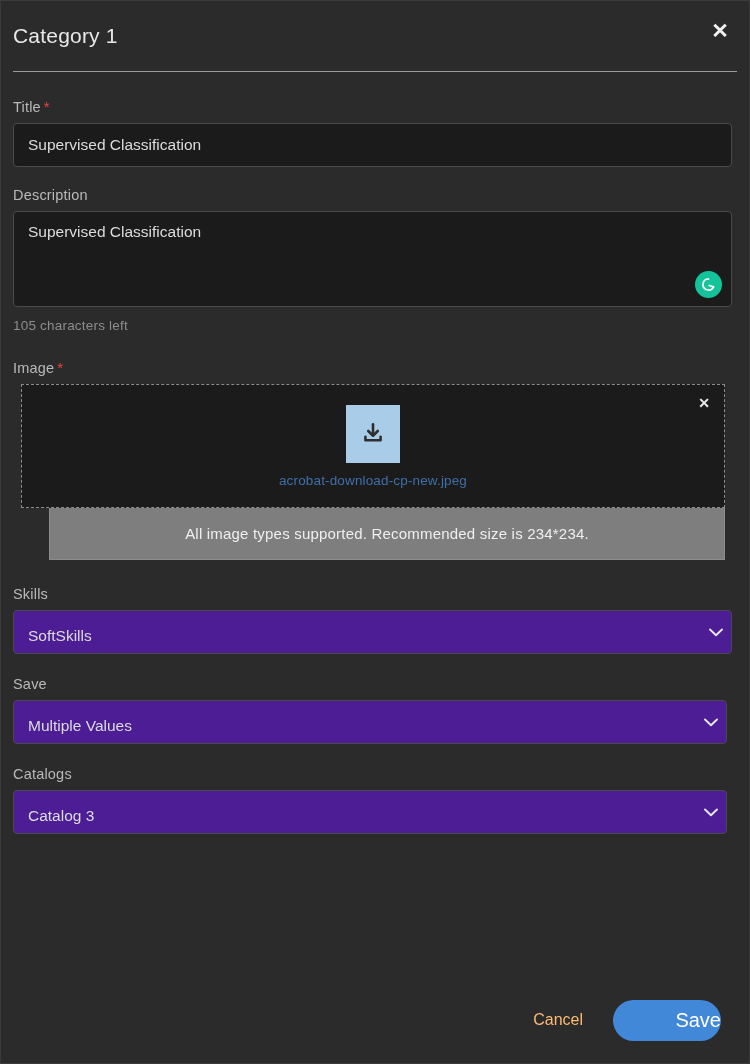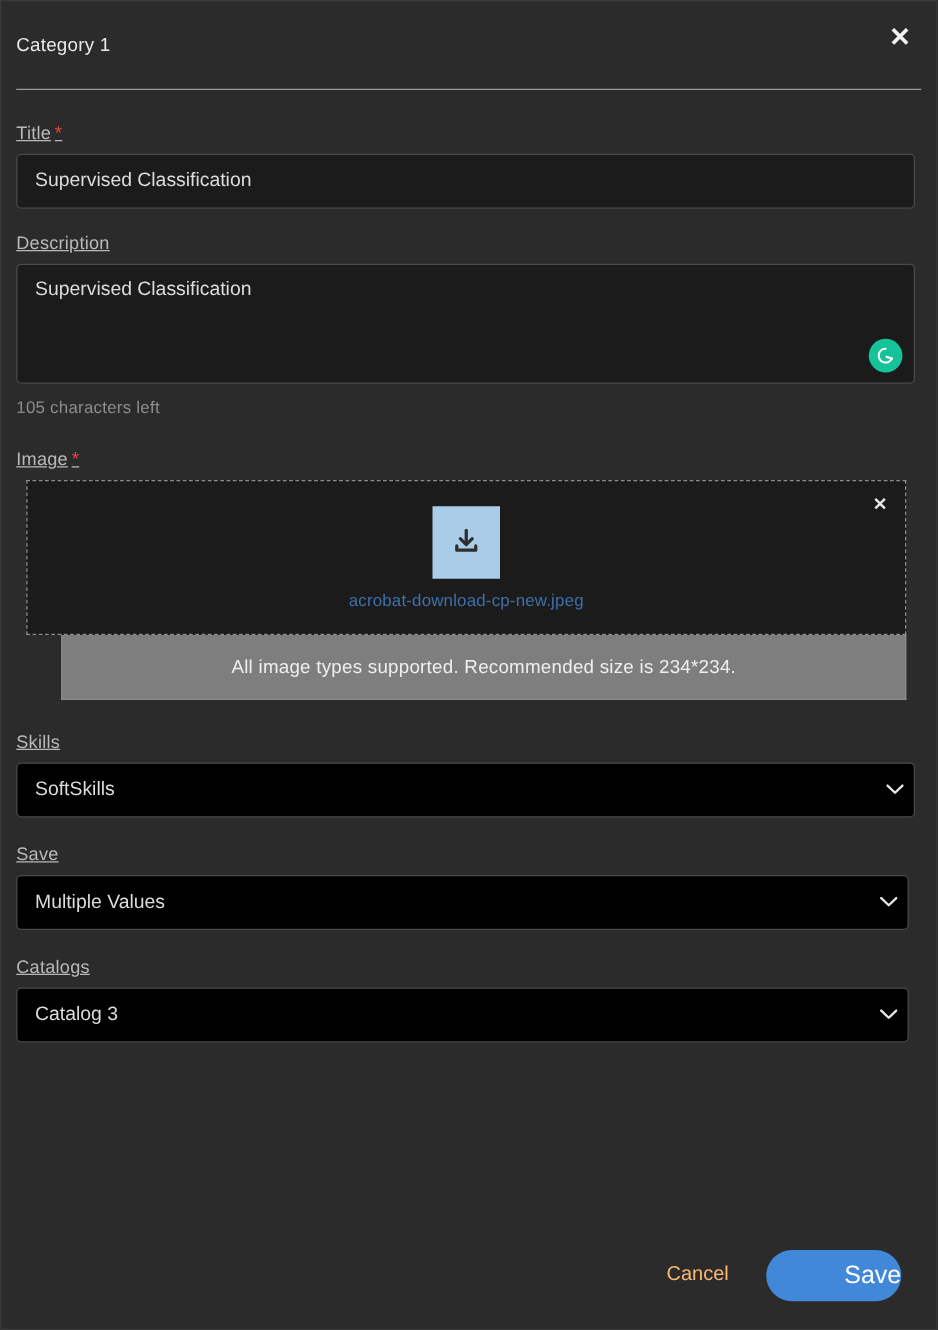--- a/index.html
+++ b/index.html
@@ -25,21 +25,21 @@
   
   .dialog-header {
     position: relative;
     height: 70px;
     flex: 0 0 auto;
     display: flex;
     align-items: center;
     padding: 0 12px 0 12px;
   }
   .dialog-title {
-    font-size: 15px;
+    font-size: 21px;
     font-weight: 400;
     color: #e8e8e8;
     letter-spacing: .2px;
   }
   .close-btn {
     position: absolute;
     right: 14px;
     top: 14px;
     width: 30px;
     height: 30px;
@@ -70,21 +70,20 @@
   }
 
   .field { margin-bottom: 0; }
 
   .field-label {
     display: block;
     font-size: 14.5px;
     color: #b9b9b9;
     margin-bottom: 8px;
     letter-spacing: .2px;
-    text-decoration: underline;
   }
   .req-star {
     color: #e8453c;
     font-size: 15px;
     margin-left: 3px;
   }
 
   .text-input {
     display: block;
     width: 719px;
@@ -194,29 +193,28 @@
     color: #efefef;
     letter-spacing: .2px;
     margin-left: 28px;
   }
 
   
   .select-wrap { position: relative; }
   .select-box {
     width: 719px;
     height: 44px;
-    background: #000000;
+    background: #4c1d95;
     border: 1px solid #4a4a4a;
     border-radius: 4px;
     color: #dcdcdc;
     font-size: 15.5px;
     font-family: "Liberation Sans", sans-serif;
-    padding: 0 36px 0 14px;
-    display: flex;
-    align-items: center;
+    padding: 16px 36px 0 14px;
+    display: flex;
     cursor: pointer;
   }
   .select-box.narrow { width: 714px; }
   .chev {
     position: absolute;
     top: 50%;
     transform: translateY(-50%);
     right: 14px;
     pointer-events: none;
   }

